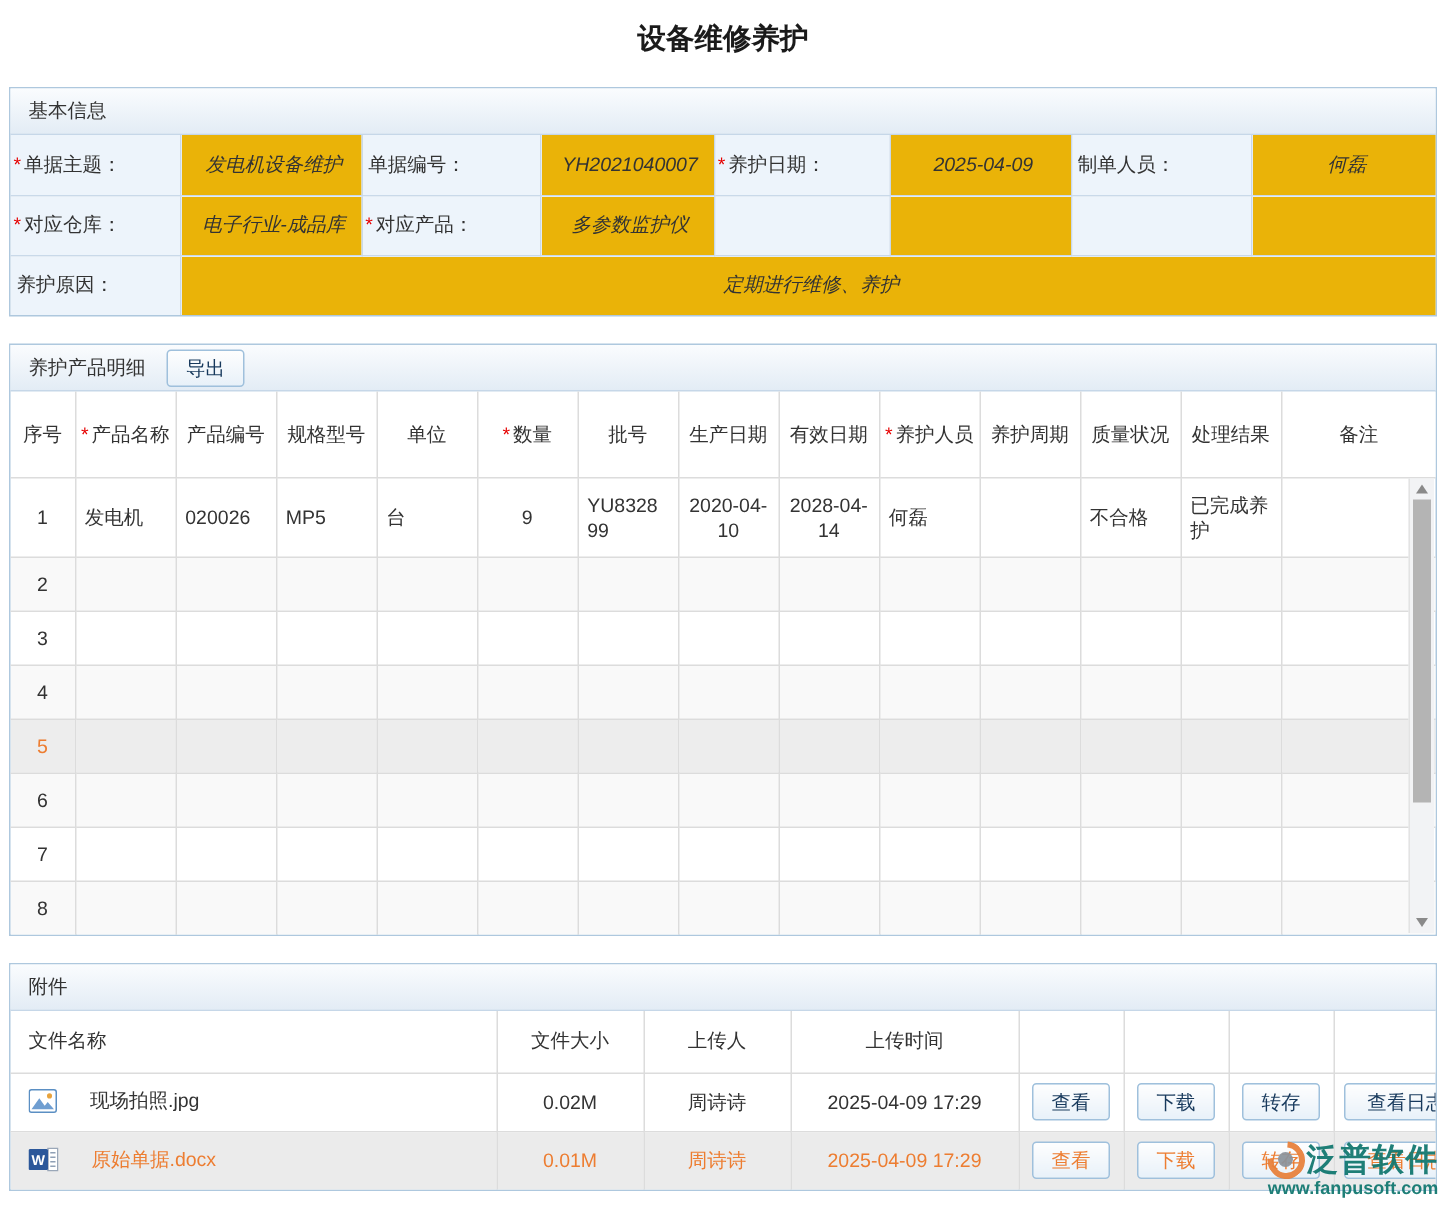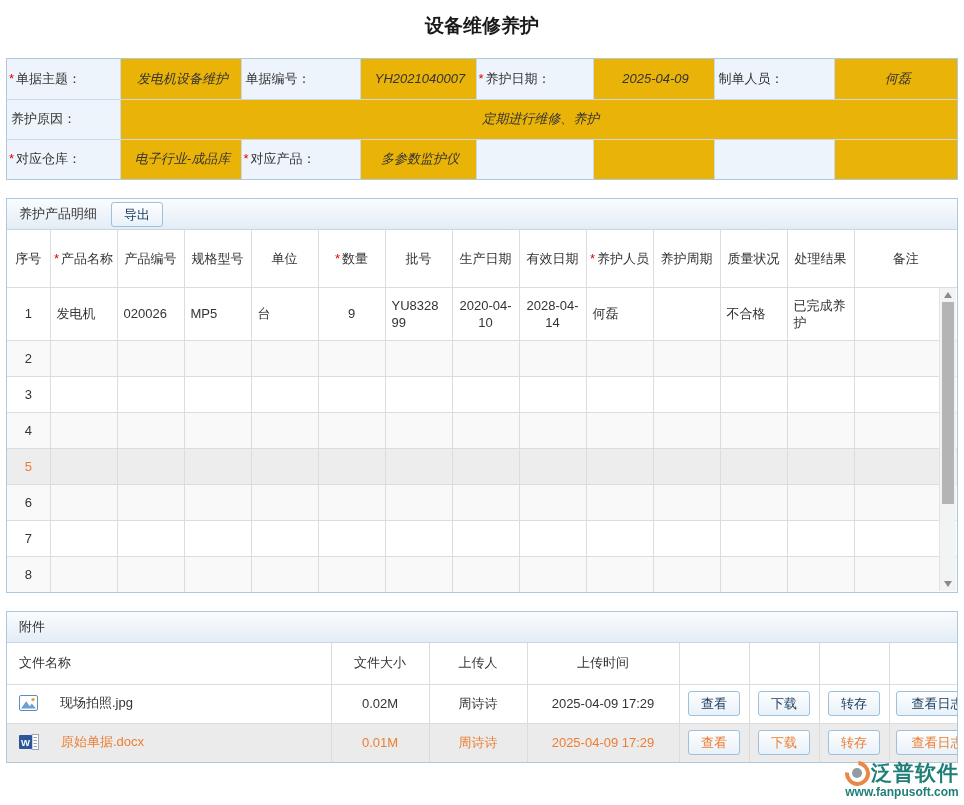--- a/index.html
+++ b/index.html
@@ -85,20 +85,23 @@
   .wm-logo::after { content:""; position:absolute; width:10px; height:10px; border-radius:50%; background:#8b939c; top:7px; left:7px; }
   .wm-brand { font-size:21px; font-weight:bold; letter-spacing:1px; }
   .wm-site { font-size:12px; margin-top:-2px;font-weight:bold; }
 </style>
 </head>
 <body>
 
 <h1 class="page-title">设备维修养护</h1>
 
 <section class="panel panel-basic">
+  <div class="section-bar">
+    <span>基本信息</span>
+  </div>
   <table class="grid basic">
     <colgroup>
         <col style="width:113px">
         <col style="width:121px">
         <col style="width:119px">
         <col style="width:116px">
         <col style="width:117px">
         <col style="width:121px">
         <col style="width:120px">
         <col style="width:123px">
@@ -108,32 +111,32 @@
       <td class="lbl"><span class="req">*</span><span>单据主题：</span></td>
       <td class="val">发电机设备维护</td>
       <td class="lbl"><span class="req"></span><span>单据编号：</span></td>
       <td class="val">YH2021040007</td>
       <td class="lbl"><span class="req">*</span><span>养护日期：</span></td>
       <td class="val">2025-04-09</td>
       <td class="lbl"><span class="req"></span><span>制单人员：</span></td>
       <td class="val">何磊</td>
     </tr>
     <tr>
-      <td class="lbl"><span class="req"></span><span>养护原因：</span></td>
-      <td class="val" colspan="7">定期进行维修、养护</td>
-    </tr>
-    <tr>
       <td class="lbl"><span class="req">*</span><span>对应仓库：</span></td>
       <td class="val">电子行业-成品库</td>
       <td class="lbl"><span class="req">*</span><span>对应产品：</span></td>
       <td class="val">多参数监护仪</td>
       <td class="lbl"></td>
       <td class="val"></td>
       <td class="lbl"></td>
       <td class="val"></td>
+    </tr>
+    <tr>
+      <td class="lbl"><span class="req"></span><span>养护原因：</span></td>
+      <td class="val" colspan="7">定期进行维修、养护</td>
     </tr>
   </tbody>
     </table>
 </section>
 
 <section class="panel panel-detail">
   <div class="section-bar">
     <span>养护产品明细</span>
     <button class="btn">导出</button>
   </div>

